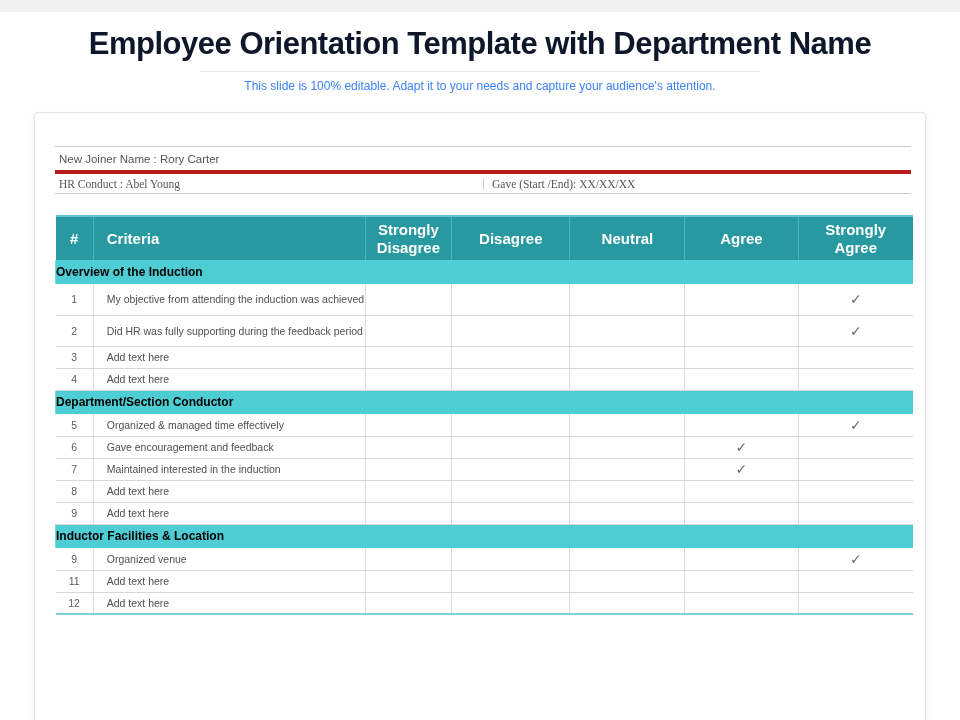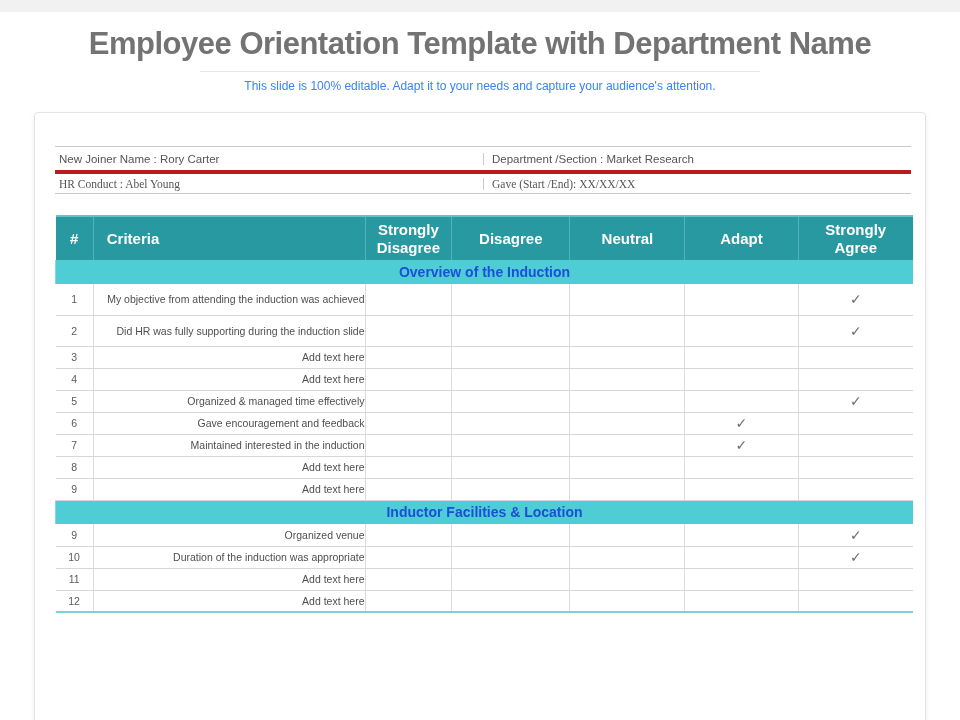--- a/index.html
+++ b/index.html
@@ -11,21 +11,21 @@
     overflow:hidden;
   }
   .edge-strip { position:absolute; left:0; width:960px; background:#f1f1f1; }
   .edge-strip.top { top:0; height:12px; }
 
   .page-title {
     margin-top:26px;
     text-align:center;
     font-size:31px;
     font-weight:bold;
-    color:#737373;
+    color:#0f172a;
     letter-spacing:-0.5px;
   }
   .title-rule {
     width:560px; height:1px; background:#e7e7e7;
     margin:9px auto 7px auto;
   }
   .page-subtitle {
     text-align:center;
     font-size:12px;
     color:#3b82f6;
@@ -77,24 +77,23 @@
     vertical-align:middle;
     border-left:1px solid #4fb3ba;
     border-top:2px solid #62c3cb;
     padding:2px 4px;
   }
   table.main thead th:first-child { border-left:none; }
   table.main thead th.col-criteria { text-align:left; padding-left:13px;margin-left:36px; }
 
   tr.section-row td {
     background:#4fcdd4;
-    color:#1d4ed8;
+    color:#000000;
     font-weight:bold;
-    font-size:14px;
-    text-align:center;
+    font-size:12px;
     height:24px;
     border-left:1px solid #7adbe0;
   }
 
   tbody tr.criteria-row {
     height:22px;
     font-size:10.5px;
     color:#4f4f4f;
   }
   
@@ -102,39 +101,38 @@
 
   tbody tr.criteria-row td {
     border-bottom:1px solid #d7d7d7;
     border-left:1px solid #dcdcdc;
     vertical-align:middle;
   }
   tbody tr.criteria-row td:first-child { border-left:none; }
   tbody tr.criteria-row:last-child td { border-bottom:2px solid #7dd2d9; }
 
   td.num { text-align:center; color:#5a5a5a; }
-  td.crit { text-align:right; padding-left:13px; }
+  td.crit { text-align:left; padding-left:13px; }
   td.rate { text-align:center; }
   td.rate.checked { color:#6e6e6e; font-size:14px; }
 </style>
 </head>
 <body>
 
 <div class="edge-strip top"></div>
 
 <h1 class="page-title">Employee Orientation Template with Department Name</h1>
 <div class="title-rule"></div>
 <div class="page-subtitle">This slide is 100% editable. Adapt it to your needs and capture your audience's attention.</div>
 
 <div class="card">
 
   <div class="info-table">
     <div class="info-row">
       <div class="info-cell">New Joiner Name : Rory Carter</div>
-      <div class="info-cell right">Department /Section : Market Research</div>
     </div>
     <div class="info-row">
       <div class="info-cell">HR Conduct : Abel Young</div>
       <div class="info-cell right">Gave (Start /End): XX/XX/XX</div>
     </div>
   </div>
 
   <table class="main">
     <colgroup>
       <col style="width:4.4%">
@@ -145,40 +143,40 @@
         <col style="width:13.2%">
         <col style="width:13.4%">
     </colgroup>
     <thead>
       <tr>
         <th>#</th>
         <th class="col-criteria">Criteria</th>
         <th>Strongly Disagree</th>
         <th>Disagree</th>
         <th>Neutral</th>
-        <th>Adapt</th>
+        <th>Agree</th>
         <th>Strongly Agree</th>
       </tr>
     </thead>
     <tbody>
         <tr class="section-row">
           <td colspan="7">Overview of the Induction</td>
         </tr>
         <tr class="criteria-row">
           <td class="num">1</td>
           <td class="crit">My objective from attending the induction was achieved</td>
           <td class="rate"></td>
           <td class="rate"></td>
           <td class="rate"></td>
           <td class="rate"></td>
           <td class="rate checked">✓</td>
         </tr>
         <tr class="criteria-row">
           <td class="num">2</td>
-          <td class="crit">Did HR was fully supporting during the induction slide</td>
+          <td class="crit">Did HR was fully supporting during the feedback period</td>
           <td class="rate"></td>
           <td class="rate"></td>
           <td class="rate"></td>
           <td class="rate"></td>
           <td class="rate checked">✓</td>
         </tr>
         <tr class="criteria-row">
           <td class="num">3</td>
           <td class="crit">Add text here</td>
           <td class="rate"></td>
@@ -188,20 +186,23 @@
           <td class="rate"></td>
         </tr>
         <tr class="criteria-row">
           <td class="num">4</td>
           <td class="crit">Add text here</td>
           <td class="rate"></td>
           <td class="rate"></td>
           <td class="rate"></td>
           <td class="rate"></td>
           <td class="rate"></td>
+        </tr>
+        <tr class="section-row">
+          <td colspan="7">Department/Section Conductor</td>
         </tr>
         <tr class="criteria-row">
           <td class="num">5</td>
           <td class="crit">Organized &amp; managed time effectively</td>
           <td class="rate"></td>
           <td class="rate"></td>
           <td class="rate"></td>
           <td class="rate"></td>
           <td class="rate checked">✓</td>
         </tr>
@@ -247,29 +248,20 @@
         <tr class="criteria-row">
           <td class="num">9</td>
           <td class="crit">Organized venue</td>
           <td class="rate"></td>
           <td class="rate"></td>
           <td class="rate"></td>
           <td class="rate"></td>
           <td class="rate checked">✓</td>
         </tr>
         <tr class="criteria-row">
-          <td class="num">10</td>
-          <td class="crit">Duration of the induction was appropriate</td>
-          <td class="rate"></td>
-          <td class="rate"></td>
-          <td class="rate"></td>
-          <td class="rate"></td>
-          <td class="rate checked">✓</td>
-        </tr>
-        <tr class="criteria-row">
           <td class="num">11</td>
           <td class="crit">Add text here</td>
           <td class="rate"></td>
           <td class="rate"></td>
           <td class="rate"></td>
           <td class="rate"></td>
           <td class="rate"></td>
         </tr>
         <tr class="criteria-row">
           <td class="num">12</td>

